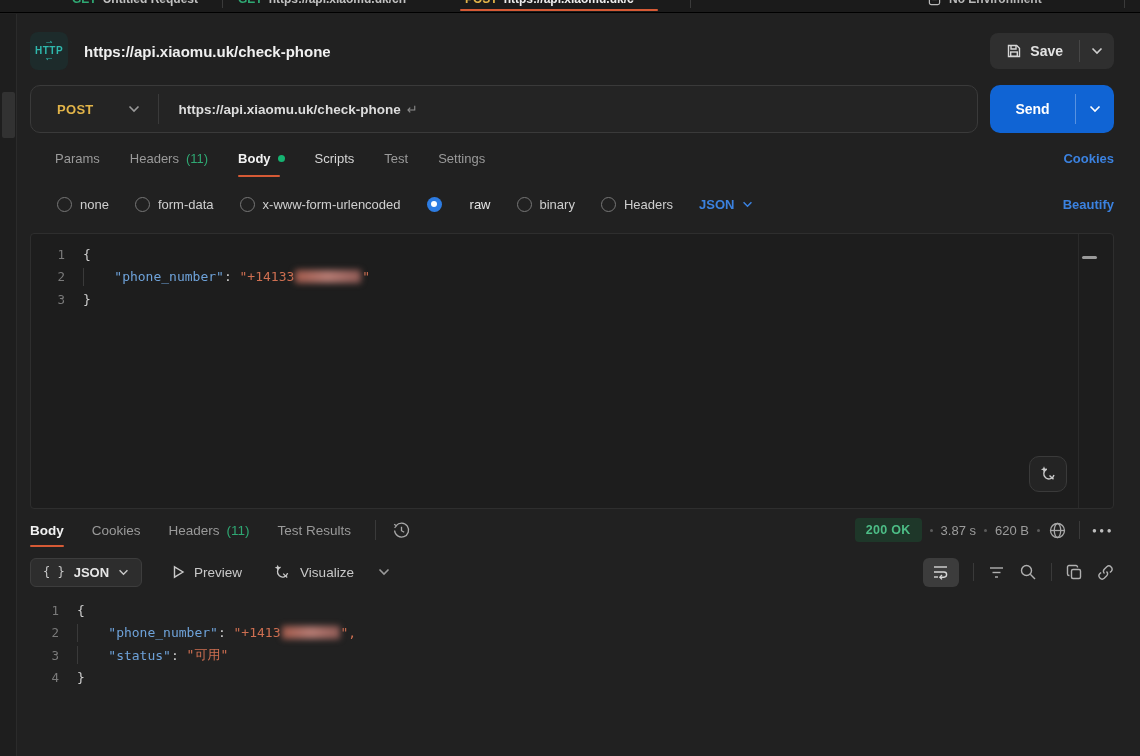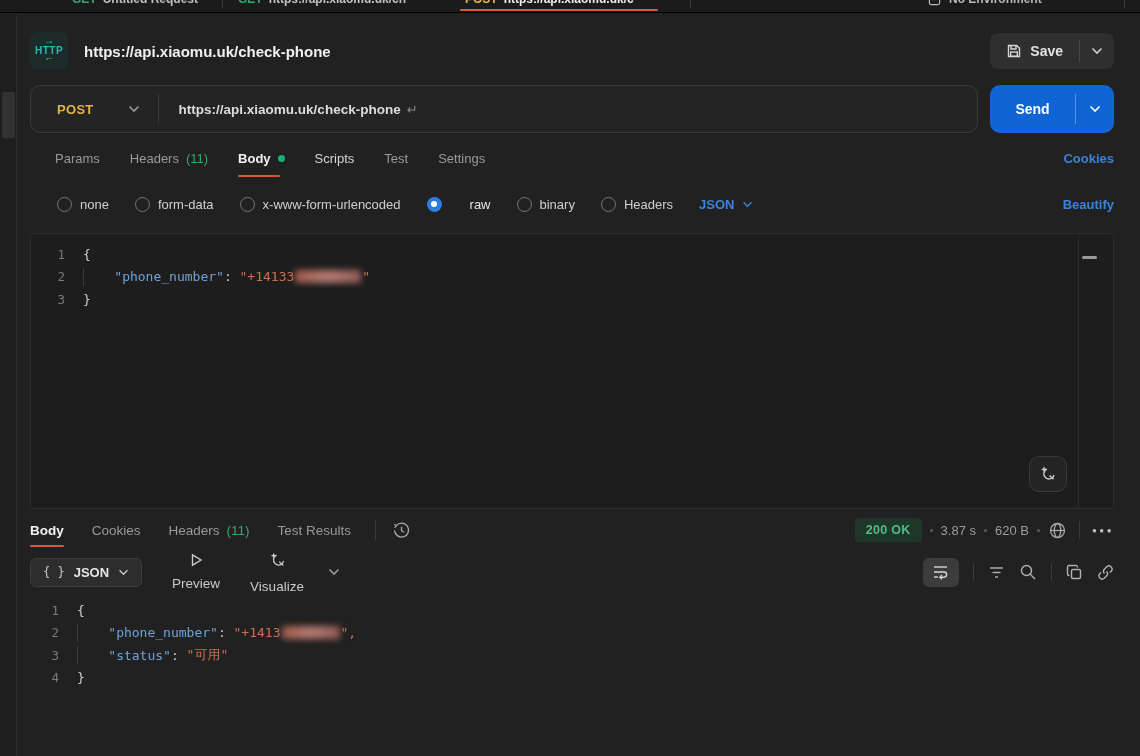--- a/index.html
+++ b/index.html
@@ -112,21 +112,21 @@
   .ellipsis-icon { color:#bdbdbd; font-size:8px; letter-spacing:2.5px; cursor:pointer; }
   .icon-btn { display:flex; align-items:center; justify-content:center; cursor:pointer; }
   
   .resp-toolbar { display:flex; align-items:center; padding:0 26px 0 13px; height:42px; }
   .fmt-pill {
     display:flex; align-items:center; gap:9px; background:#2d2d2d; border:1px solid #3d3d3d;
     border-radius:6px; padding:6px 12px; cursor:pointer;
   }
   .fmt-pill .sym { font-family:"DejaVu Sans Mono", monospace; font-size:12px; color:#c9c9c9; }
   .fmt-pill .lbl { font-size:13px; font-weight:600; color:#e6e6e6; }
-  .tb-item { display:flex; align-items:center; gap:9px; color:#c9c9c9; font-size:13.5px; margin-left:30px; cursor:pointer;flex-direction:column; }
+  .tb-item { display:flex; align-items:center; gap:9px; color:#c9c9c9; font-size:13.5px; margin-left:30px; cursor:pointer; }
   .tb-caret { margin-left:24px; cursor:pointer; }
   .resp-toolbar .right-icons { margin-left:auto; display:flex; align-items:center; gap:14px; }
   .right-icons .icon-btn.active { background:#3c3c3c; border-radius:6px; width:36px; height:29px; }
   .right-icons .vdiv2 { width:1px; height:18px; background:#3a3a3a; }
   .resp-code { padding-top:6px; }
   .resp-code .gutter { width:60px; }
   svg { display:block; }
 </style>
 </head>
 <body>

